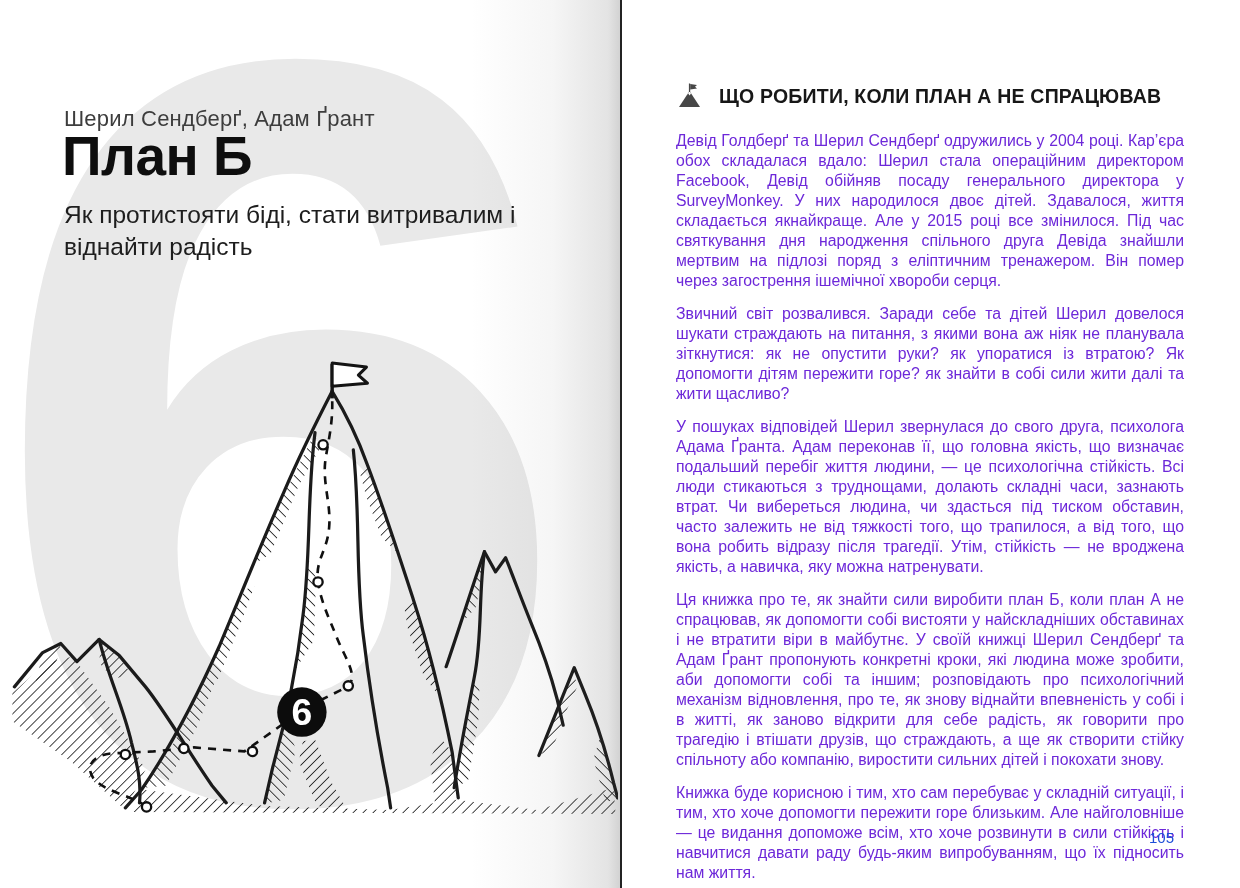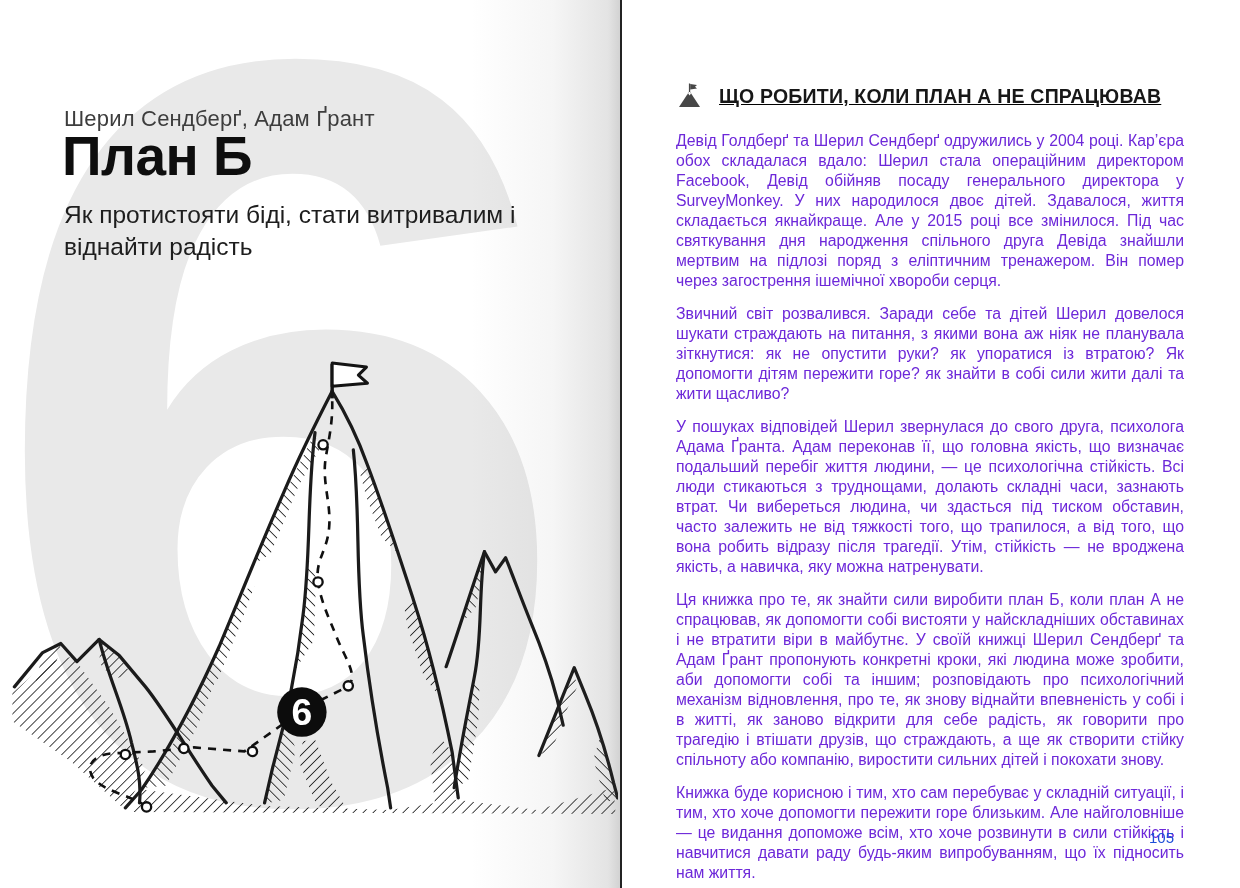--- a/index.html
+++ b/index.html
@@ -64,21 +64,20 @@
   .page-right{
     position:relative;
     width:618px;height:888px;
     background:#ffffff;
     box-sizing:border-box;
     padding:82px 56px 0 54px;
   }
   .chapter-header{
     display:flex;align-items:center;gap:15px;
     margin-bottom:21px;
-    text-decoration:underline;
   }
   .chapter-icon{flex:0 0 auto;}
   .chapter-title{
     margin:0;
     font-size:19.5px;font-weight:bold;color:#171717;
     letter-spacing:.2px;
   }
   .body-text p{
     margin:0 0 13px 0;
     font-size:15.8px;line-height:20px;

